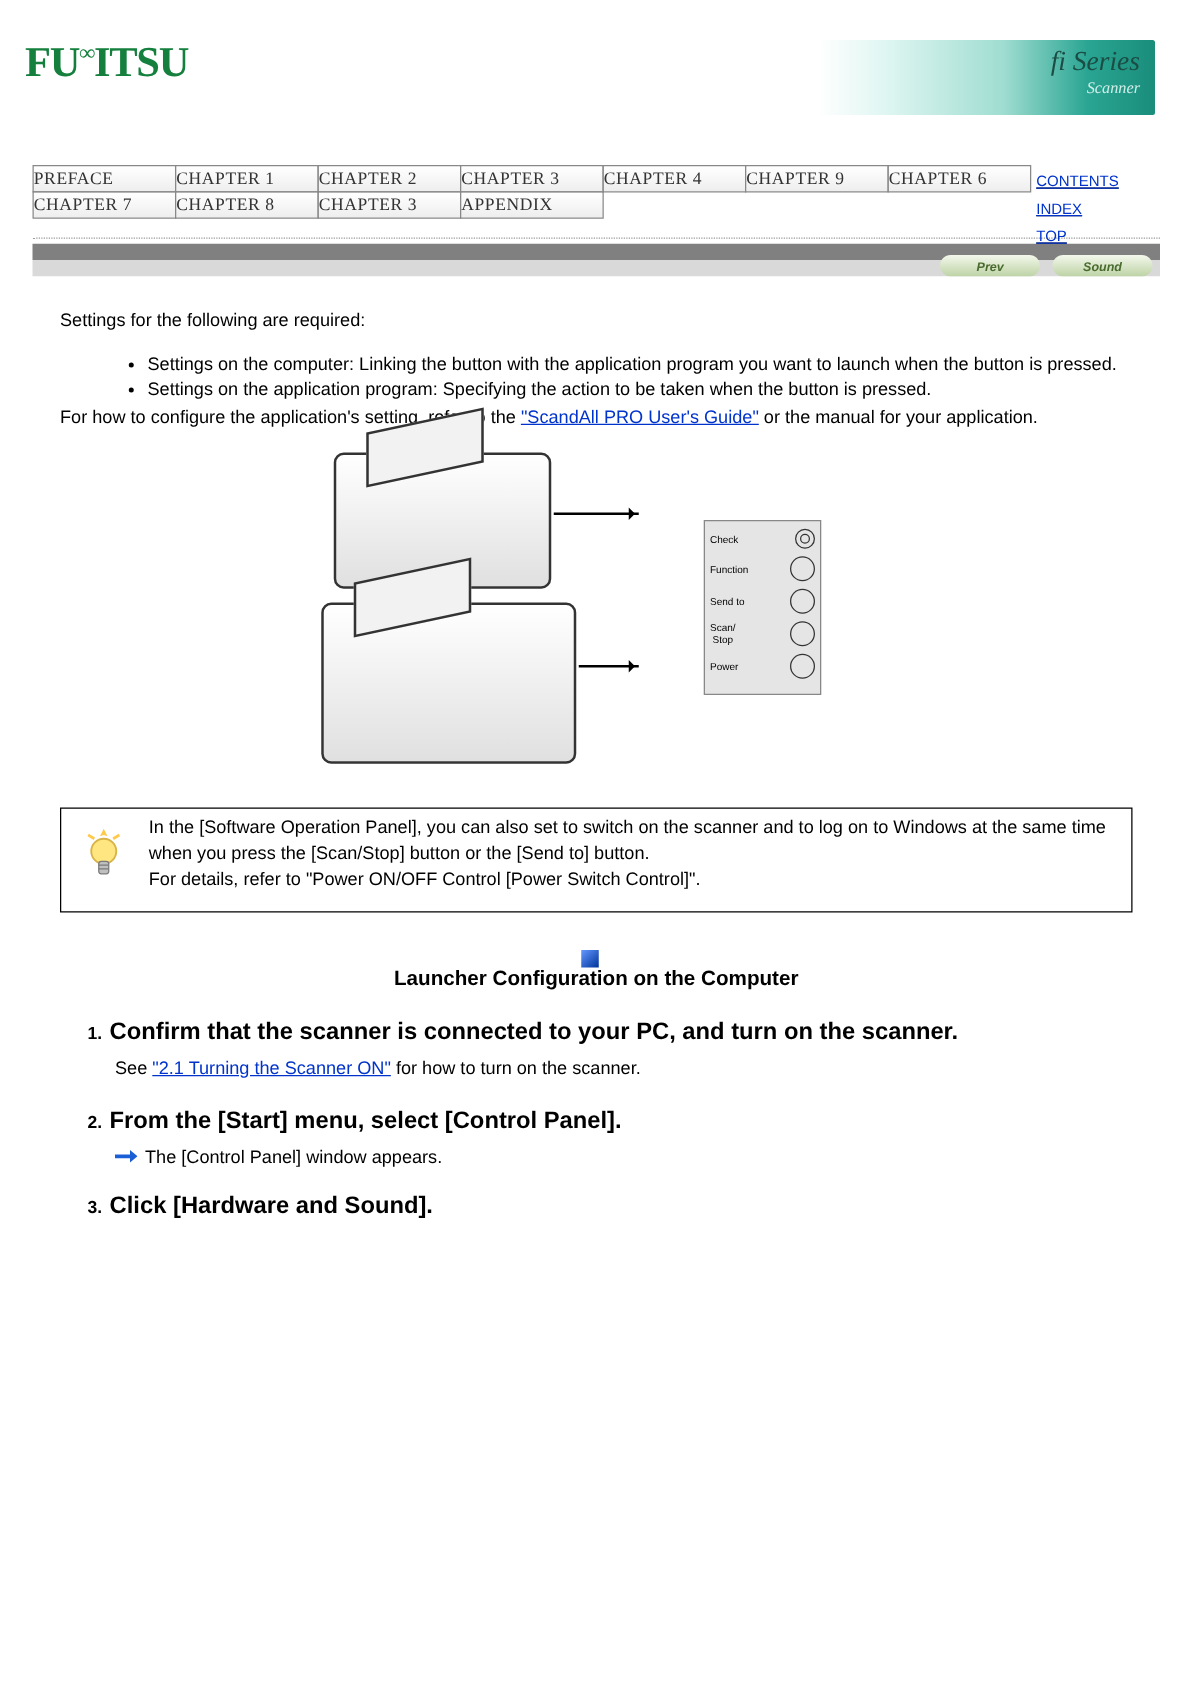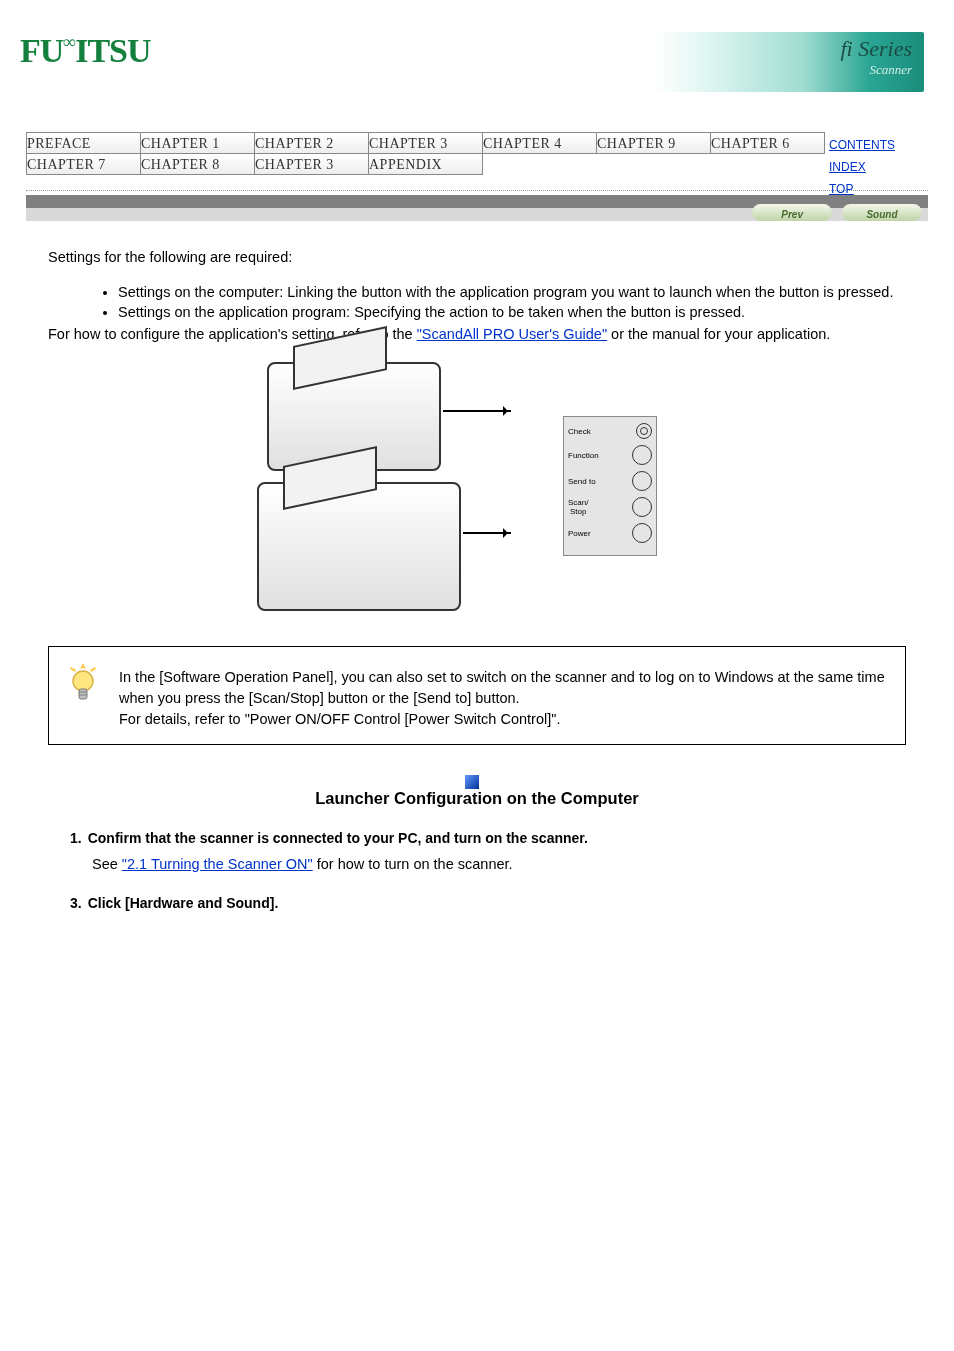--- a/index.html
+++ b/index.html
@@ -234,21 +234,21 @@
     content: "";
     display: block;
     width: 6px; height: 6px;
     border: 1px solid #333;
     border-radius: 50%;
     margin: 3px auto;
   }
   
   .tipbox {
     border: 1px solid #000;
-    padding: 20px 14px 14px 70px;
+    padding: 5px 14px 14px 70px;
     position: relative;
     margin: 0 0 30px;
     font-size: 14.5px;
     line-height: 1.45;
   }
   .tipbox .bulb {
     position: absolute;
     left: 14px;
     top: 12px;
     width: 40px;
@@ -275,21 +275,21 @@
   }
   .step {
     margin-bottom: 20px;
   }
   .step .n {
     font-weight: bold;
     margin-right: 6px;
   }
   .step .title {
     font-weight: bold;
-    font-size: 14px;
+    font-size: 19px;
     margin-top: 24px;
   }
   .step .desc {
     margin: 8px 0 0 22px;
     font-size: 14.5px;
     line-height: 1.45;
   }
   .step .desc a { color: #0033cc; text-decoration: underline; }
   .step .result {
     margin: 10px 0 0 22px;
@@ -411,18 +411,25 @@
     <span class="sqicon"></span>
     <span>Launcher Configuration on the Computer</span>
   </div>
 
   <div class="steps" id="steps">
         <div class="step">
           <div><span class="n">1.</span><span class="title">Confirm that the scanner is connected to your PC, and turn on the scanner.</span></div>
           <div class="desc">See <a>"2.1 Turning the Scanner ON"</a> for how to turn on the scanner.</div>
         </div>
         <div class="step">
+          <div><span class="n">2.</span><span class="title">From the [Start] menu, select [Control Panel].</span></div>
+          <div class="result"><span class="arrow-icon"><svg viewBox="0 0 18 12">
+                <line x1="0" y1="6" x2="12" y2="6" stroke="#1b5fd6" stroke-width="3"></line>
+                <polygon points="12,1 18,6 12,11" fill="#1b5fd6"></polygon>
+              </svg></span>The [Control Panel] window appears.</div>
+        </div>
+        <div class="step">
           <div><span class="n">3.</span><span class="title">Click [Hardware and Sound].</span></div>
         </div>
       </div>
 
 </div>
 </div>
 
 </body></html>

